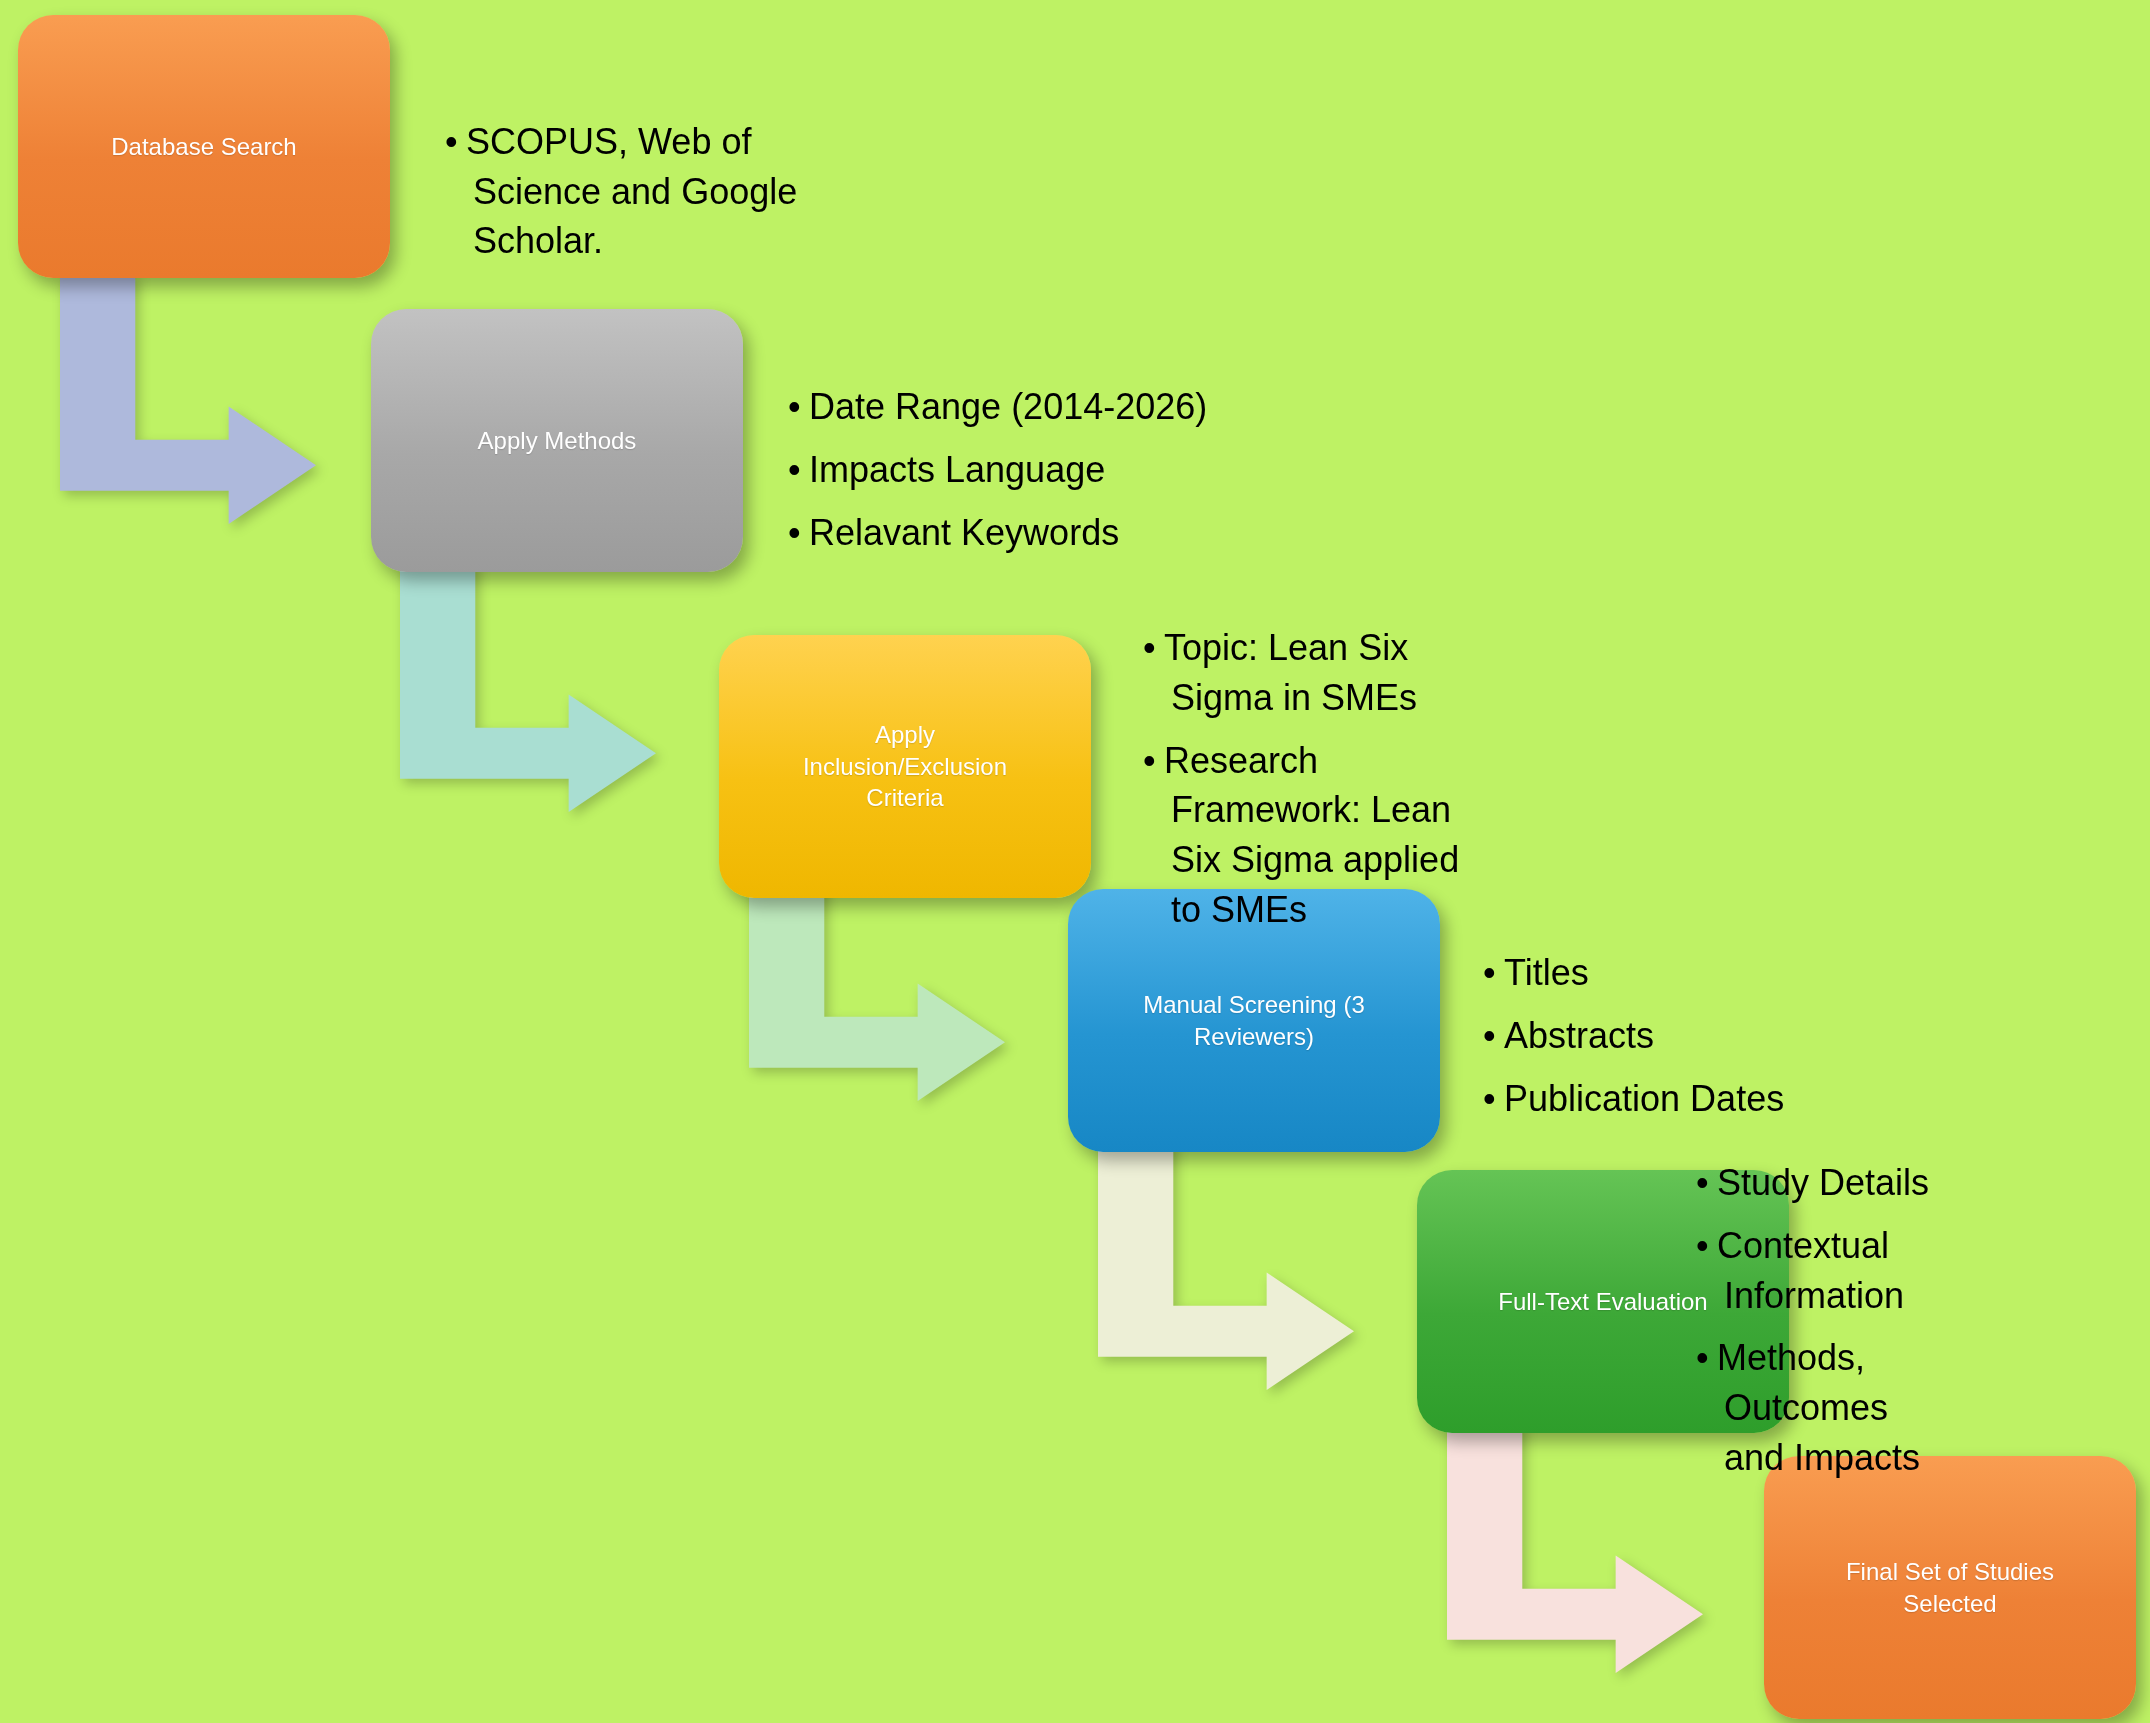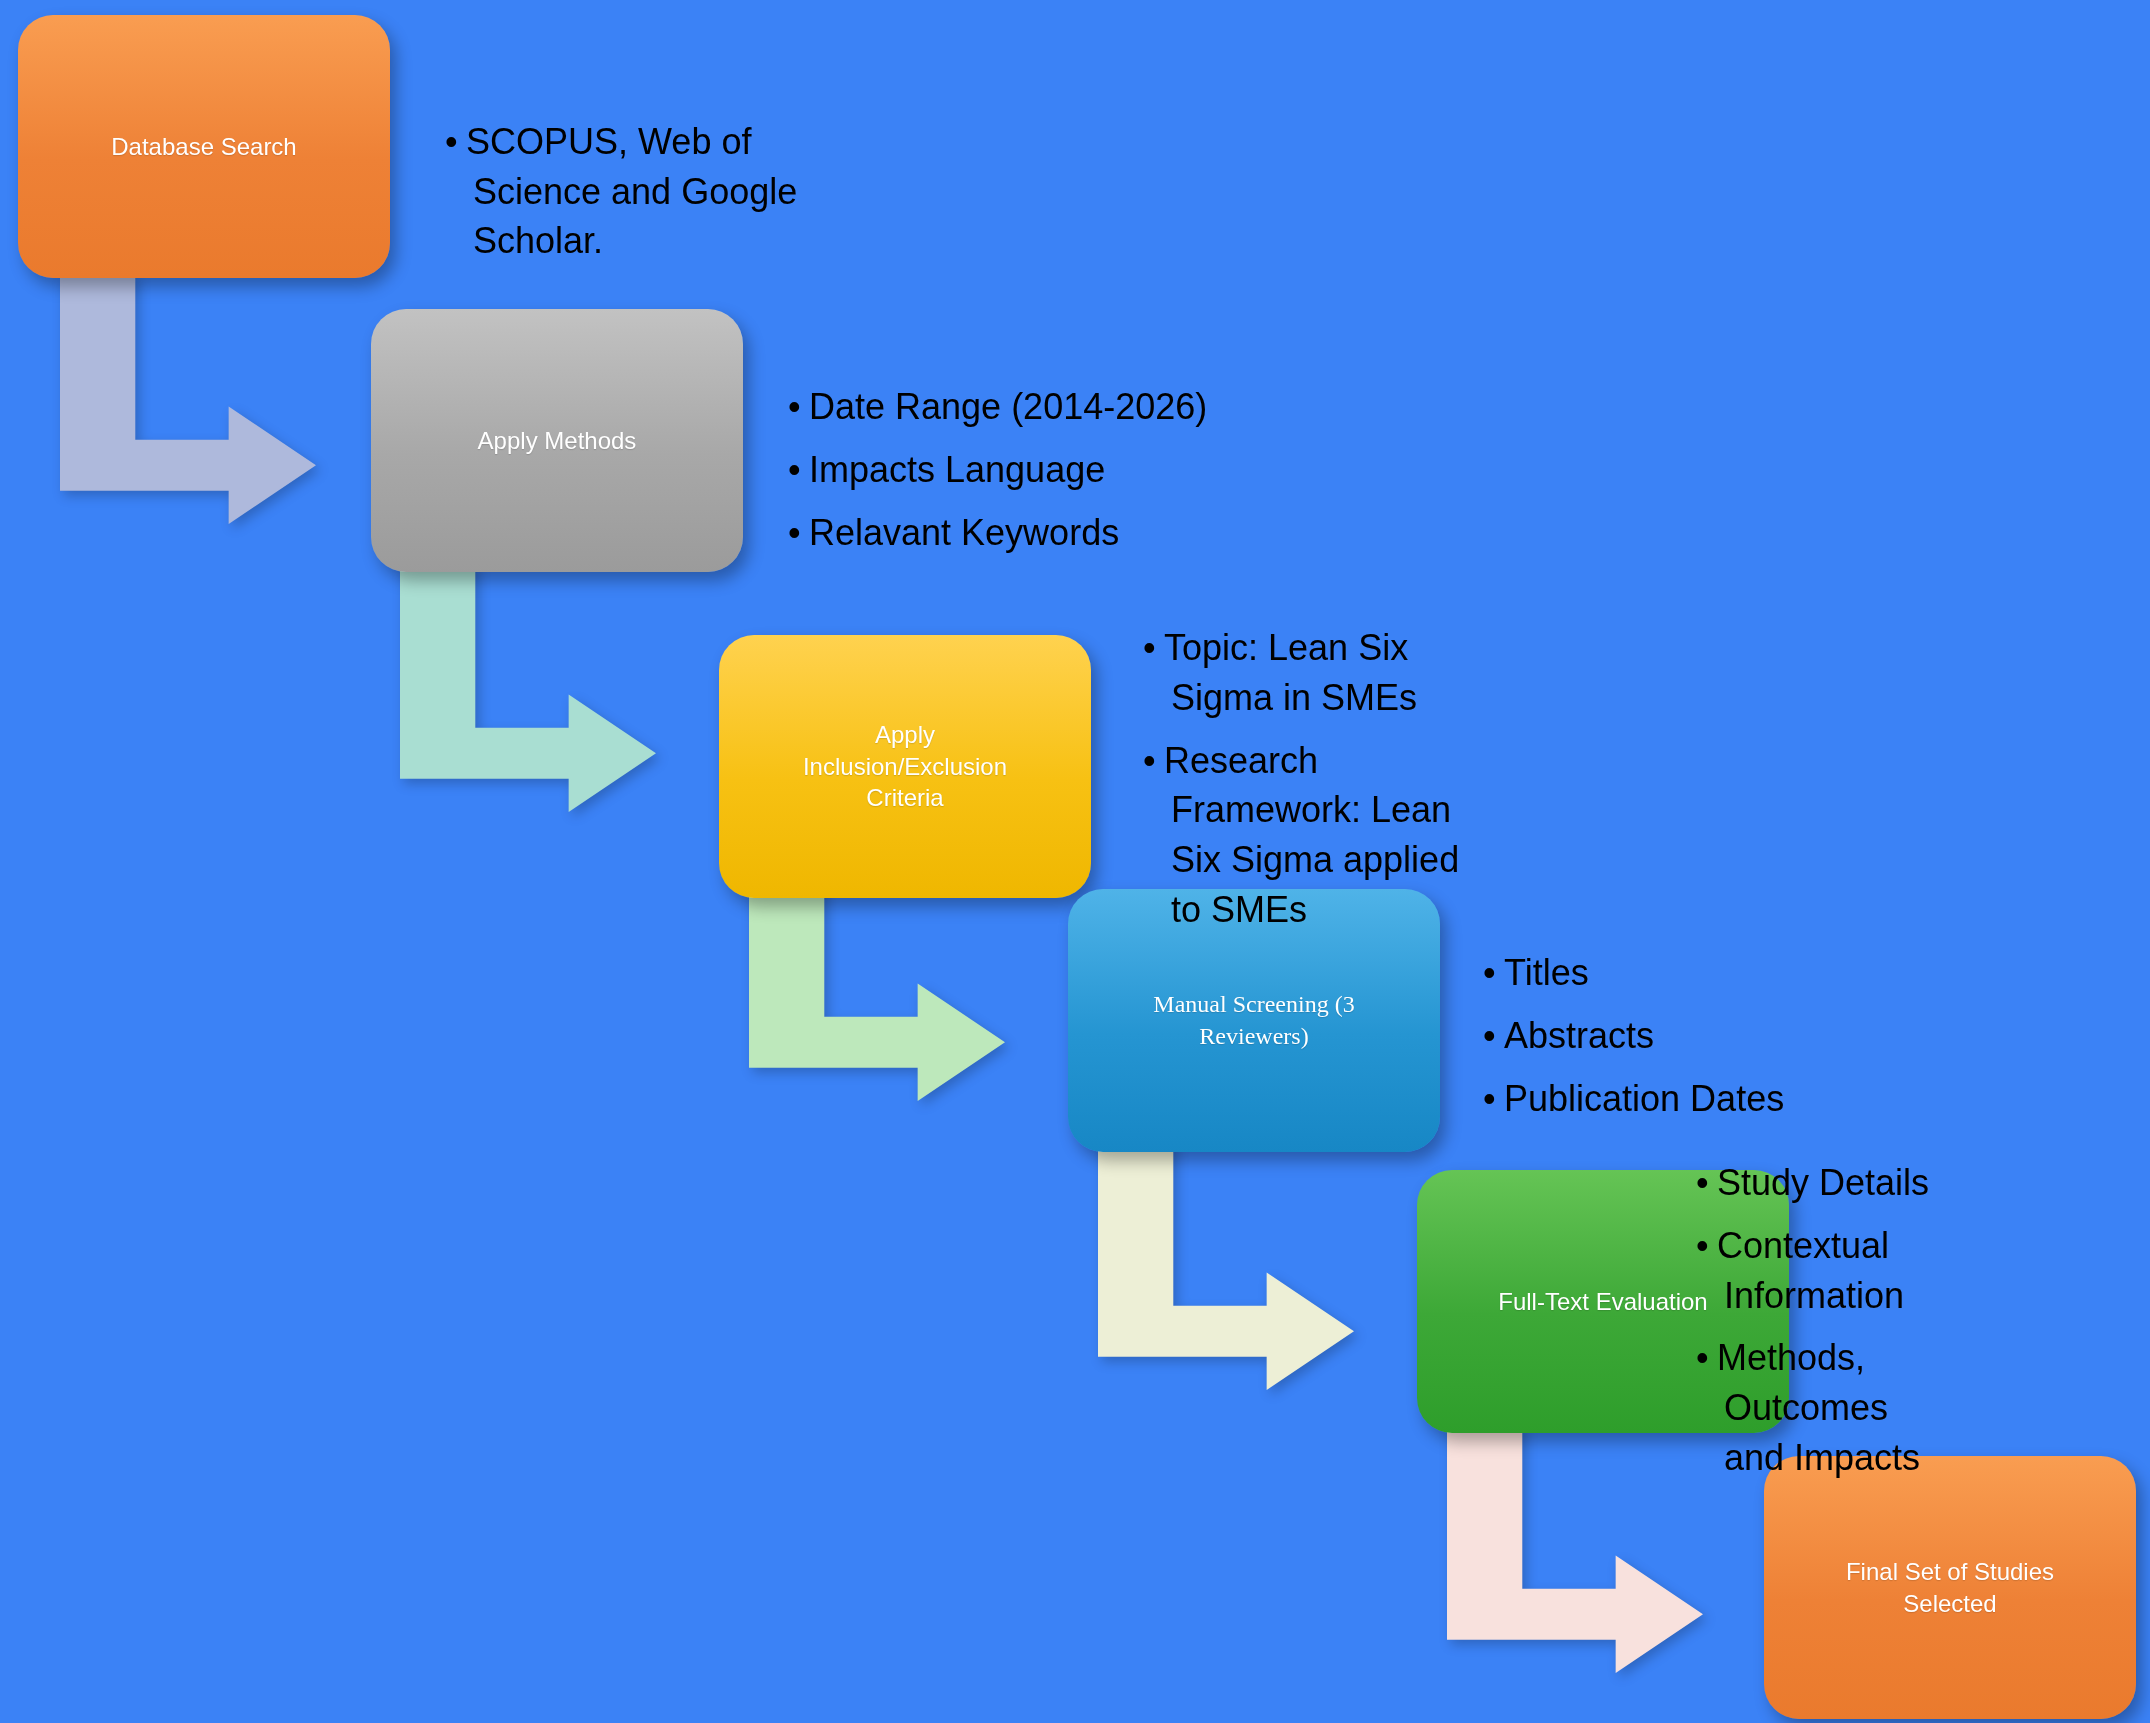--- a/index.html
+++ b/index.html
@@ -5,21 +5,21 @@
   html, body {
     margin: 0;
     padding: 0;
     background: #ffffff;
     font-family: "Liberation Sans", sans-serif;
   }
   .canvas {
     position: relative;
     width: 2151px;
     height: 1724px;
-    background: #3b82f6;
+    background: #bef264;
     overflow: hidden;
   }
 
   
   .step-box {
     position: absolute;
     width: 372px;
     height: 263px;
     border-radius: 35px;
     display: flex;
@@ -32,21 +32,21 @@
   .step-label {
     color: #ffffff;
     font-size: 24px;
     line-height: 1.32;
     padding: 0 51px;
     text-shadow: 0 0.6px 1.2px rgba(0,0,0,0.15);
   }
   .pos-0 { left: 18px;   top: 15px; }
   .pos-1 { left: 371px;  top: 309px; }
   .pos-2 { left: 719px; top: 599px; margin-top: 36px; }
-  .pos-3 { left: 1068px; top: 889px; font-family: Liberation Serif, serif; }
+  .pos-3 { left: 1068px; top: 889px; }
   .pos-4 { left: 1417px; top: 1170px; }
   .pos-5 { left: 1764px; top: 1456px; }
 
   .grad-orange { background: linear-gradient(180deg, #F99D51 0%, #EE8136 55%, #EA7A2D 100%); }
   .grad-gray   { background: linear-gradient(180deg, #C2C2C2 0%, #A8A8A8 55%, #9B9B9B 100%); }
   .grad-gold   { background: linear-gradient(180deg, #FFD24F 0%, #F7C113 55%, #EFB700 100%); }
   .grad-blue   { background: linear-gradient(180deg, #4FB3E8 0%, #2595D2 55%, #1787C5 100%); }
   .grad-green  { background: linear-gradient(180deg, #65C455 0%, #3DA837 55%, #2E9E2B 100%); }
 
   

